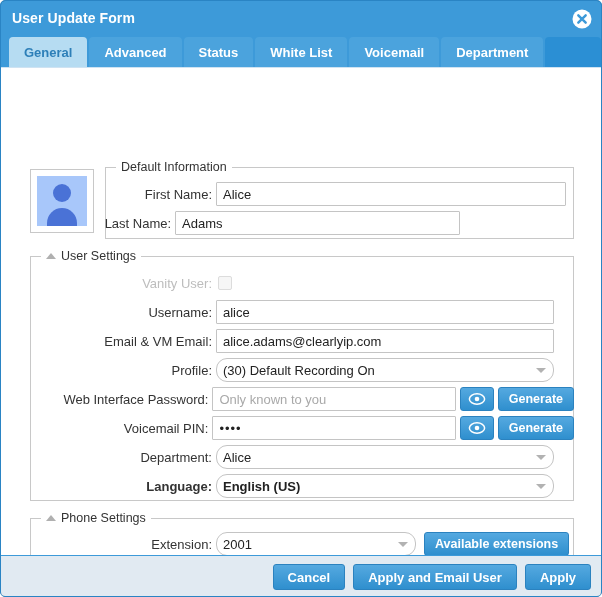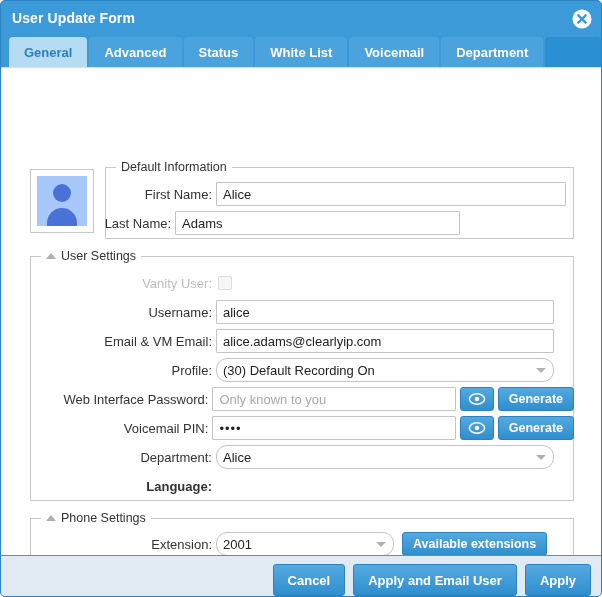--- a/index.html
+++ b/index.html
@@ -253,21 +253,21 @@
     border-top: 1px solid #3d9ad9;
     box-sizing: border-box;
   }
   .footer .btns {
     position: absolute;
     right: 10px;
     top: 8px;
     display: flex;
     gap: 8px;
   }
-  .footer .btn { height: 32px; padding: 0 14px; font-size: 13px; }
+  .footer .btn { height: 26px; padding: 0 14px; font-size: 13px; }
 </style>
 </head>
 <body>
 
 <div class="window">
 
   <div class="titlebar">
     <div class="title">User Update Form</div>
     <div class="close-btn">
       <svg width="20" height="20" viewBox="0 0 20 20">
@@ -379,32 +379,36 @@
     <div class="row" style="left:0px; top:377px; width:573px;">
       <div class="lbl" style="width:211px;">Department:</div>
       <div class="selwrap" style="margin-left:4px; width:338px;">
         <span class="selval">Alice</span>
         <span class="caret"></span>
       </div>
     </div>
 
     <div class="row" style="left:0px; top:406px; width:573px;font-weight:bold;">
       <div class="lbl" style="width:211px;">Language:</div>
+      <div class="selwrap" style="margin-left:4px; width:338px;">
+        <span class="selval">English (US)</span>
+        <span class="caret"></span>
+      </div>
     </div>
 
     <div class="fs" style="left:29px; top:450px; width:544px; height:75px;">
       <div class="fs-legend">
         <span class="tri"></span>
         <span>Phone Settings</span>
       </div>
     </div>
 
     <div class="row" style="left:0px; top:464px; width:573px;">
       <div class="lbl" style="width:211px;">Extension:</div>
-      <div class="selwrap" style="margin-left:4px; width:178px;">
+      <div class="selwrap" style="margin-left:4px; width:200px;">
         <span class="selval">2001</span>
         <span class="caret"></span>
       </div>
       <span class="btn" style="margin-left:8px;">Available extensions</span>
     </div>
 
     <div class="row" style="left:0px; top:493px; width:573px;">
       <div class="lbl" style="width:211px;">SIP Password:</div>
       <input class="txt pw" style="margin-left: 4px; width: 248px;" value="••••••••••••••••••••••••••••••">
       <span class="btn eye" style="margin-left:4px;">

